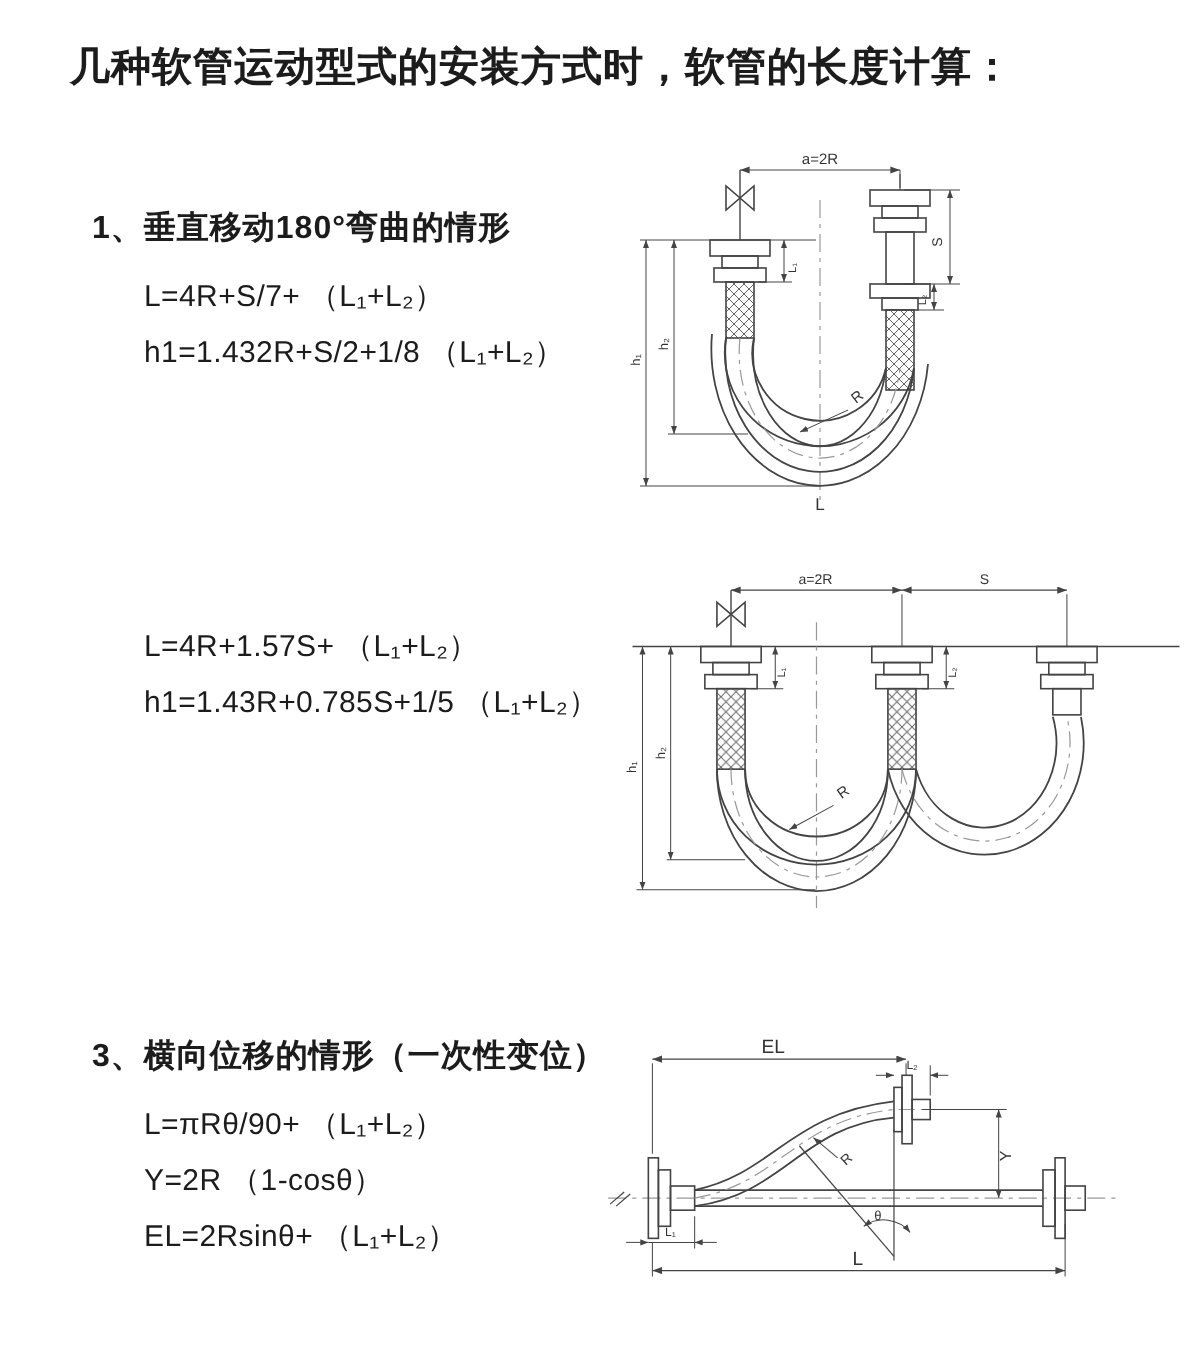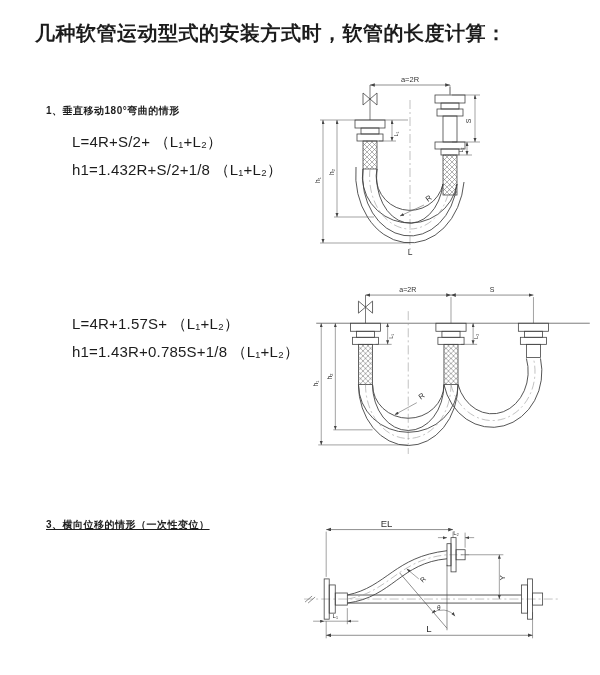--- a/index.html
+++ b/index.html
@@ -5,49 +5,54 @@
   html,body{margin:0;padding:0;}
   body{
     width:600px;height:675px;background:#ffffff;position:relative;
     font-family:"Liberation Sans", sans-serif;color:#1c1c1c;overflow:hidden;
   }
   .page-title{
     position:absolute;left:35px;top:20px;font-size:20px;font-weight:bold;
     letter-spacing:.5px;white-space:nowrap;
   }
   .sec{position:absolute;left:46px;width:270px;}
-  .sec-heading{font-size:10px;font-weight:600;letter-spacing:.5px;white-space:nowrap;}
+  .sec-heading{font-size:16px;font-weight:600;letter-spacing:.5px;white-space:nowrap;}
   .formulas{margin-left:26px;margin-top:10px;}
   .formula{font-size:15px;line-height:28px;white-space:nowrap;letter-spacing:.2px;}
   .diag{position:absolute;}
   svg{display:block;}
   svg text{fill:#333;stroke:none;font-family:"Liberation Sans", sans-serif;}
 </style>
 </head>
 <body>
 
 <div class="page-title">几种软管运动型式的安装方式时，软管的长度计算：</div>
 
 <div class="sec" style="top:104px;">
   <div class="sec-heading">1、垂直移动180°弯曲的情形</div>
   <div class="formulas">
-    <div class="formula">L=4R+S/2+ （L₁+L₂）</div>
+    <div class="formula">L=4R+S/7+ （L₁+L₂）</div>
     <div class="formula">h1=1.432R+S/2+1/8 （L₁+L₂）</div>
   </div>
 </div>
 
 <div class="sec" style="top:300px;">
   <div class="formulas">
     <div class="formula">L=4R+1.57S+ （L₁+L₂）</div>
-    <div class="formula">h1=1.43R+0.785S+1/8 （L₁+L₂）</div>
+    <div class="formula">h1=1.43R+0.785S+1/5 （L₁+L₂）</div>
   </div>
 </div>
 
-<div class="sec" style="top:518px;text-decoration:underline;">
+<div class="sec" style="top:518px;">
   <div class="sec-heading">3、横向位移的情形（一次性变位）</div>
+  <div class="formulas">
+    <div class="formula">L=πRθ/90+ （L₁+L₂）</div>
+    <div class="formula">Y=2R （1-cosθ）</div>
+    <div class="formula">EL=2Rsinθ+ （L₁+L₂）</div>
+  </div>
 </div>
 
 <div class="diag" style="left:312px;top:72px;width:280px;height:185px;">
 <svg viewBox="0 0 280 185" width="280" height="185">
   <defs>
     <pattern id="ht1" patternUnits="userSpaceOnUse" width="5" height="5">
       <path d="M0 5L5 0M0 0L5 5" stroke="#666" stroke-width="0.5"></path>
     </pattern>
     <marker id="ar1" markerWidth="9" markerHeight="7" refX="8" refY="3" orient="auto-start-reverse">
       <path d="M0 0L8 3L0 6Z" fill="#444"></path>

